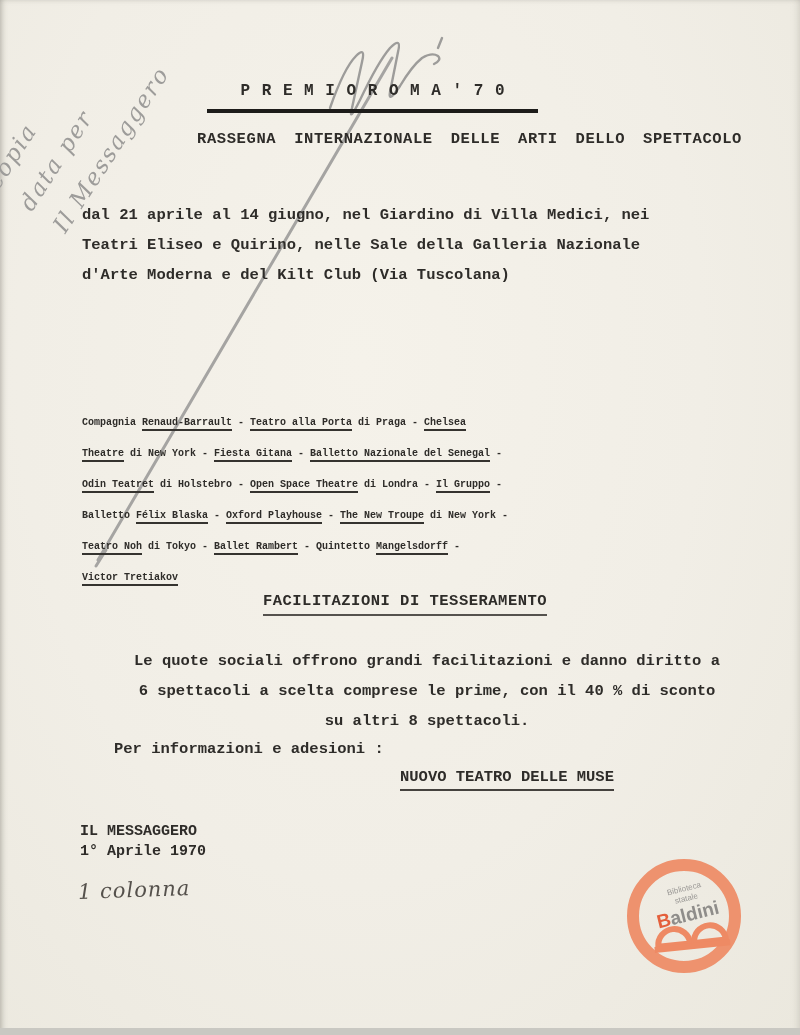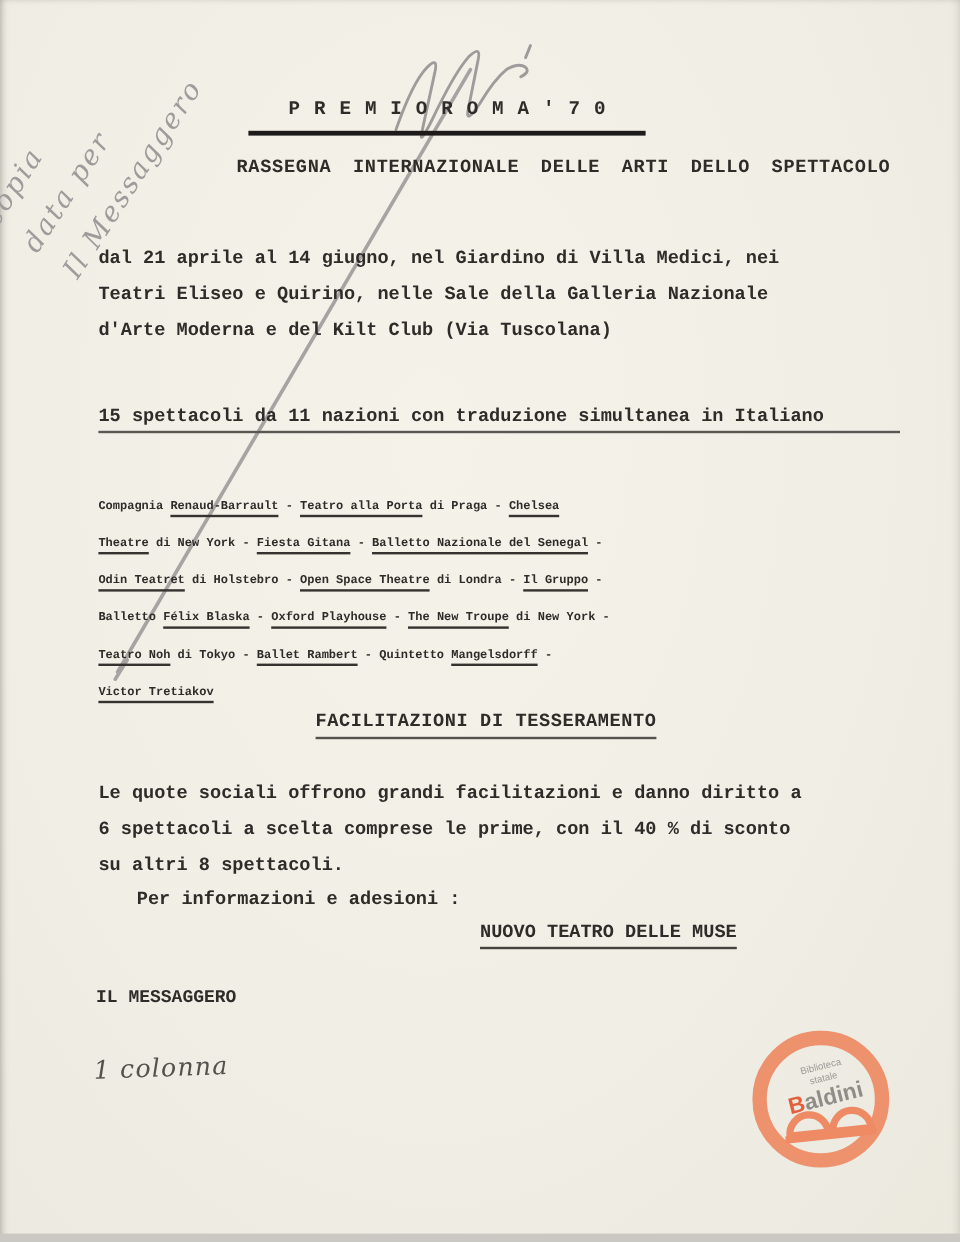--- a/index.html
+++ b/index.html
@@ -29,21 +29,21 @@
   .intro{left:82px;top:200px;width:690px;}
   .highlight{left:82px;top:338px;width:668px;font-size:15.5px;}
   .highlight .inner{border-bottom:2px solid #5a5753;padding-bottom:3px;display:inline-block;width:100%;}
 
   .companies{left:82px;top:407px;width:700px;line-height:31px;font-size:10px;}
   .companies span.u, .u-text{border-bottom:2px solid #35332f;padding-bottom:0.5px;}
 
   .sec-heading{left:0;top:592px;width:810px;text-align:center;font-size:15.5px;letter-spacing:.5px;}
   .sec-heading .inner{border-bottom:2px solid #55524e;padding-bottom:4px;}
 
-  .benefits{left:82px;top:646px;width:690px;}
+  .benefits{left:82px;top:646px;width:690px;text-align:center;}
   .info-label{left:114px;top:740px;font-size:15.5px;}
   .org-name{left:400px;top:768px;font-size:15.5px;}
   .org-name .inner{border-bottom:2px solid #45423e;padding-bottom:3px;}
   .org-address{left:400px;top:798px;font-size:15.5px;}
 
   .footer{left:80px;top:822px;font-size:15px;line-height:20px;}
   .redaction{display:inline-block;width:104px;height:13px;background:#141311;
              border-radius:7px 5px 6px 8px;transform:rotate(-2deg) translateY(2px);
              box-shadow:2px 1px 0 #141311, -2px 2px 0 rgba(20,19,17,.85);}
 
@@ -70,23 +70,20 @@
   <div class="abs typed title">P R E M I O   R O M A   ' 7 0</div>
   <div class="abs title-underline"></div>
   <div class="abs typed subtitle">RASSEGNA INTERNAZIONALE DELLE ARTI DELLO SPETTACOLO</div>
 
   <div class="abs typed para intro">
       <div>dal 21 aprile al 14 giugno, nel Giardino di Villa Medici, nei</div>
       <div>Teatri Eliseo e Quirino, nelle Sale della Galleria Nazionale</div>
       <div>d'Arte Moderna e del Kilt Club (Via Tuscolana)</div>
     </div>
 
-  <div class="abs typed highlight">
-    <span class="inner">15 spettacoli da 11 nazioni con traduzione simultanea in Italiano</span>
-  </div>
 
   <div class="abs typed companies">
       <div><span>Compagnia </span><span class="u">Renaud-Barrault</span><span> - </span><span class="u">Teatro alla Porta</span><span> di Praga - </span><span class="u">Chelsea</span></div>
       <div><span class="u">Theatre</span><span> di New York - </span><span class="u">Fiesta Gitana</span><span> - </span><span class="u">Balletto Nazionale del Senegal</span><span> -</span></div>
       <div><span class="u">Odin Teatret</span><span> di Holstebro - </span><span class="u">Open Space Theatre</span><span> di Londra - </span><span class="u">Il Gruppo</span><span> -</span></div>
       <div><span>Balletto </span><span class="u">Félix Blaska</span><span> - </span><span class="u">Oxford Playhouse</span><span> - </span><span class="u">The New Troupe</span><span> di New York -</span></div>
       <div><span class="u">Teatro Noh</span><span> di Tokyo - </span><span class="u">Ballet Rambert</span><span> - Quintetto </span><span class="u">Mangelsdorff</span><span> -</span></div>
       <div><span class="u">Victor Tretiakov</span></div>
     </div>
 
@@ -100,20 +97,21 @@
       <div>su altri 8 spettacoli.</div>
     </div>
 
   <div class="abs typed info-label">Per informazioni e adesioni :</div>
   <div class="abs typed org-name">
     <span class="inner">NUOVO TEATRO DELLE MUSE</span>
   </div>
 
   <div class="abs typed footer">
     <div>IL MESSAGGERO</div>
+    <div>1° Aprile 1970</div>
   </div>
   <div class="abs hand colnote">1 colonna</div>
 
   <div class="abs stamp">
     <svg width="146" height="126" viewBox="0 0 146 126">
       <circle cx="72" cy="60" r="51" fill="none" stroke="#ee8a64" stroke-width="12" opacity="0.92"></circle>
       <g transform="rotate(-14 72 58)">
         <text id="st1" x="78" y="36" font-size="8" fill="#9b9996" font-family="Liberation Sans, sans-serif" text-anchor="middle">Biblioteca</text>
         <text id="st2" x="78" y="46" font-size="8" fill="#9b9996" font-family="Liberation Sans, sans-serif" text-anchor="middle">statale</text>
         <text x="44" y="66" font-family="Liberation Sans, sans-serif" font-size="19" font-weight="bold">

